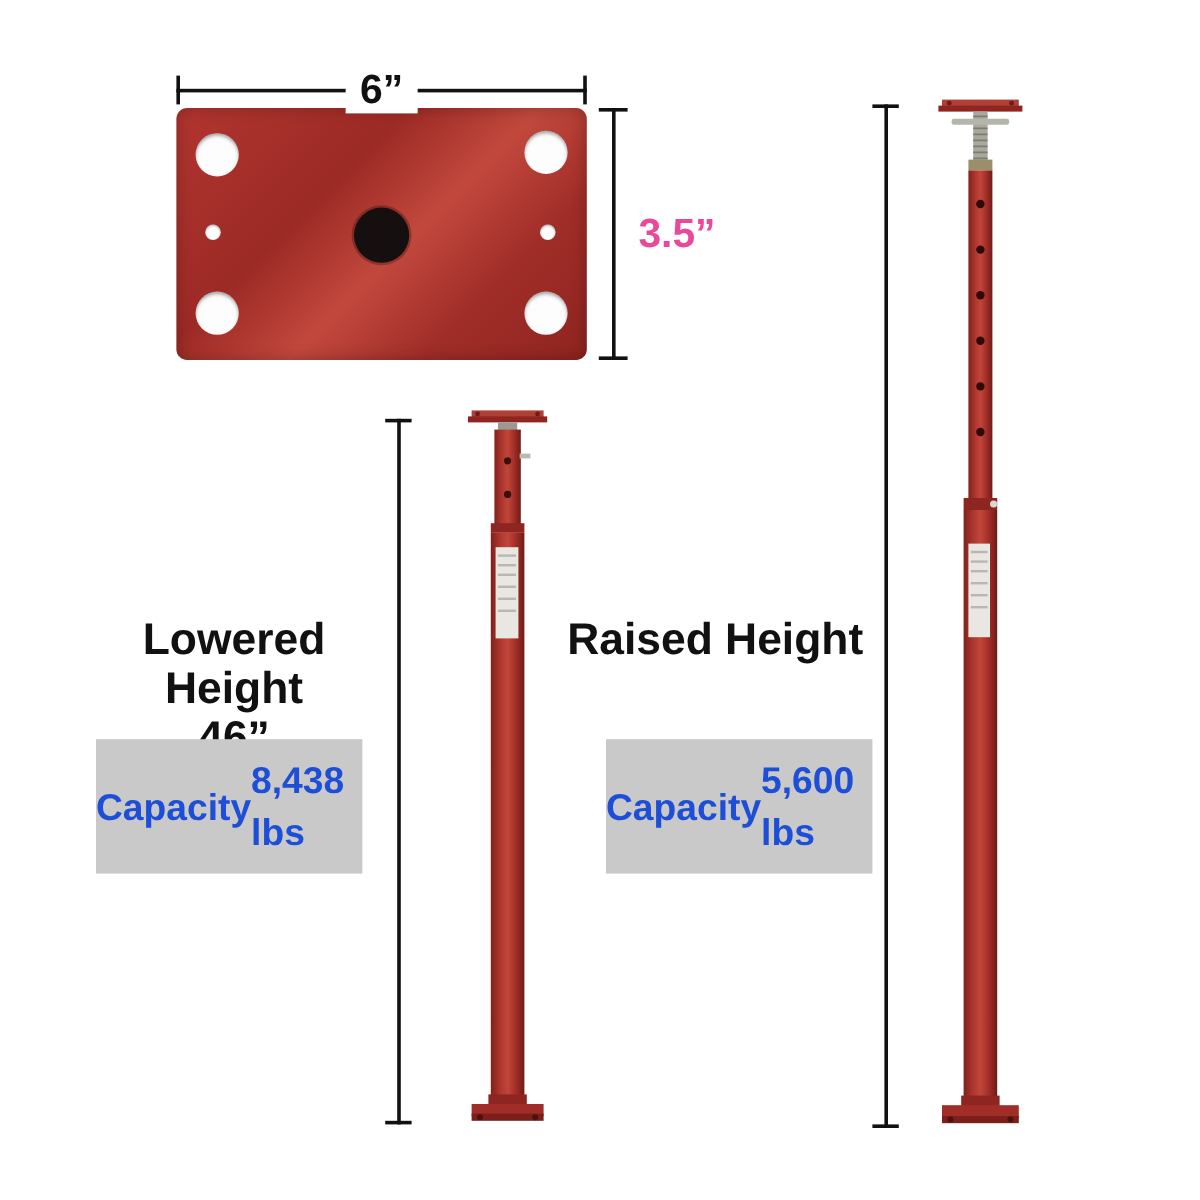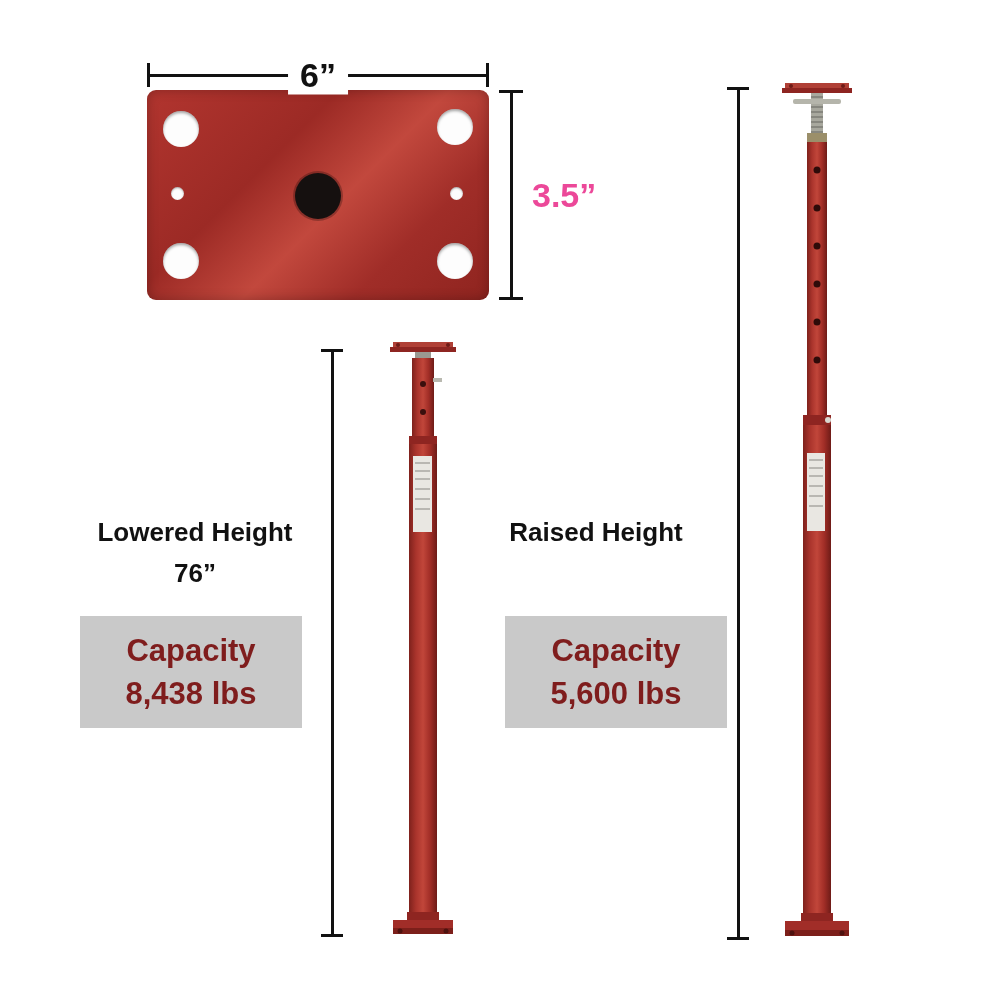--- a/index.html
+++ b/index.html
@@ -34,26 +34,26 @@
     position:absolute;font-size:34px;font-weight:700;color:#111;
     background:#ffffff;padding:0 12px;white-space:nowrap;
   }
   .dim-label.on-line{left:50%;top:12px;transform:translate(-50%,-50%);}
   .free-label{
     position:absolute;font-size:34px;font-weight:700;color:#ec4899;white-space:nowrap;
   }
   
   .heading{
     position:absolute;width:270px;text-align:center;
-    font-size:26px;font-weight:600;line-height:41px;color:#111;
+    font-size:37px;font-weight:600;line-height:41px;color:#111;
   }
   .capacity-box{
     position:absolute;width:222px;height:112px;background:var(--capacity-box-gray);
-    display:flex;flex-direction:column;justify-content:center;align-items:center;
-    font-size:31px;font-weight:600;line-height:43px;color:#7f1d1d;
+    display:flex;flex-direction:row;justify-content:center;align-items:center;
+    font-size:31px;font-weight:600;line-height:43px;color:#1d4ed8;
   }
   .post-svg{position:absolute;}
 </style>
 </head>
 <body>
 
 <div class="canvas">
 
   <div class="plate">
     <div class="hole big" style="left:16px;top:21px;"></div>
@@ -121,21 +121,21 @@
       <rect x="44" y="576" width="32" height="10" fill="#8e2521"></rect>
       <rect x="30" y="584" width="60" height="10" fill="#a12d28"></rect>
       <rect x="30" y="592" width="60" height="6" fill="#7c1f1a"></rect>
       <circle cx="37" cy="595" r="2.5" fill="#4d120f"></circle>
       <circle cx="83" cy="595" r="2.5" fill="#4d120f"></circle>
     </g>
   </svg>
 
   <div class="heading" style="left:60px;top:512px;">
     <div>Lowered Height</div>
-    <div>76”</div>
+    <div>46”</div>
   </div>
   <div class="capacity-box" style="left:80px;top:616px;">
     <div>Capacity</div>
     <div>8,438 lbs</div>
   </div>
 
   <div class="dim" style="left:727px;top:87px;width:22px;height:853px;">
     <div class="caph" style="top:0;"></div>
     <div class="caph" style="bottom:0;"></div>
     <div class="vline" style="left:9.5px;"></div>

